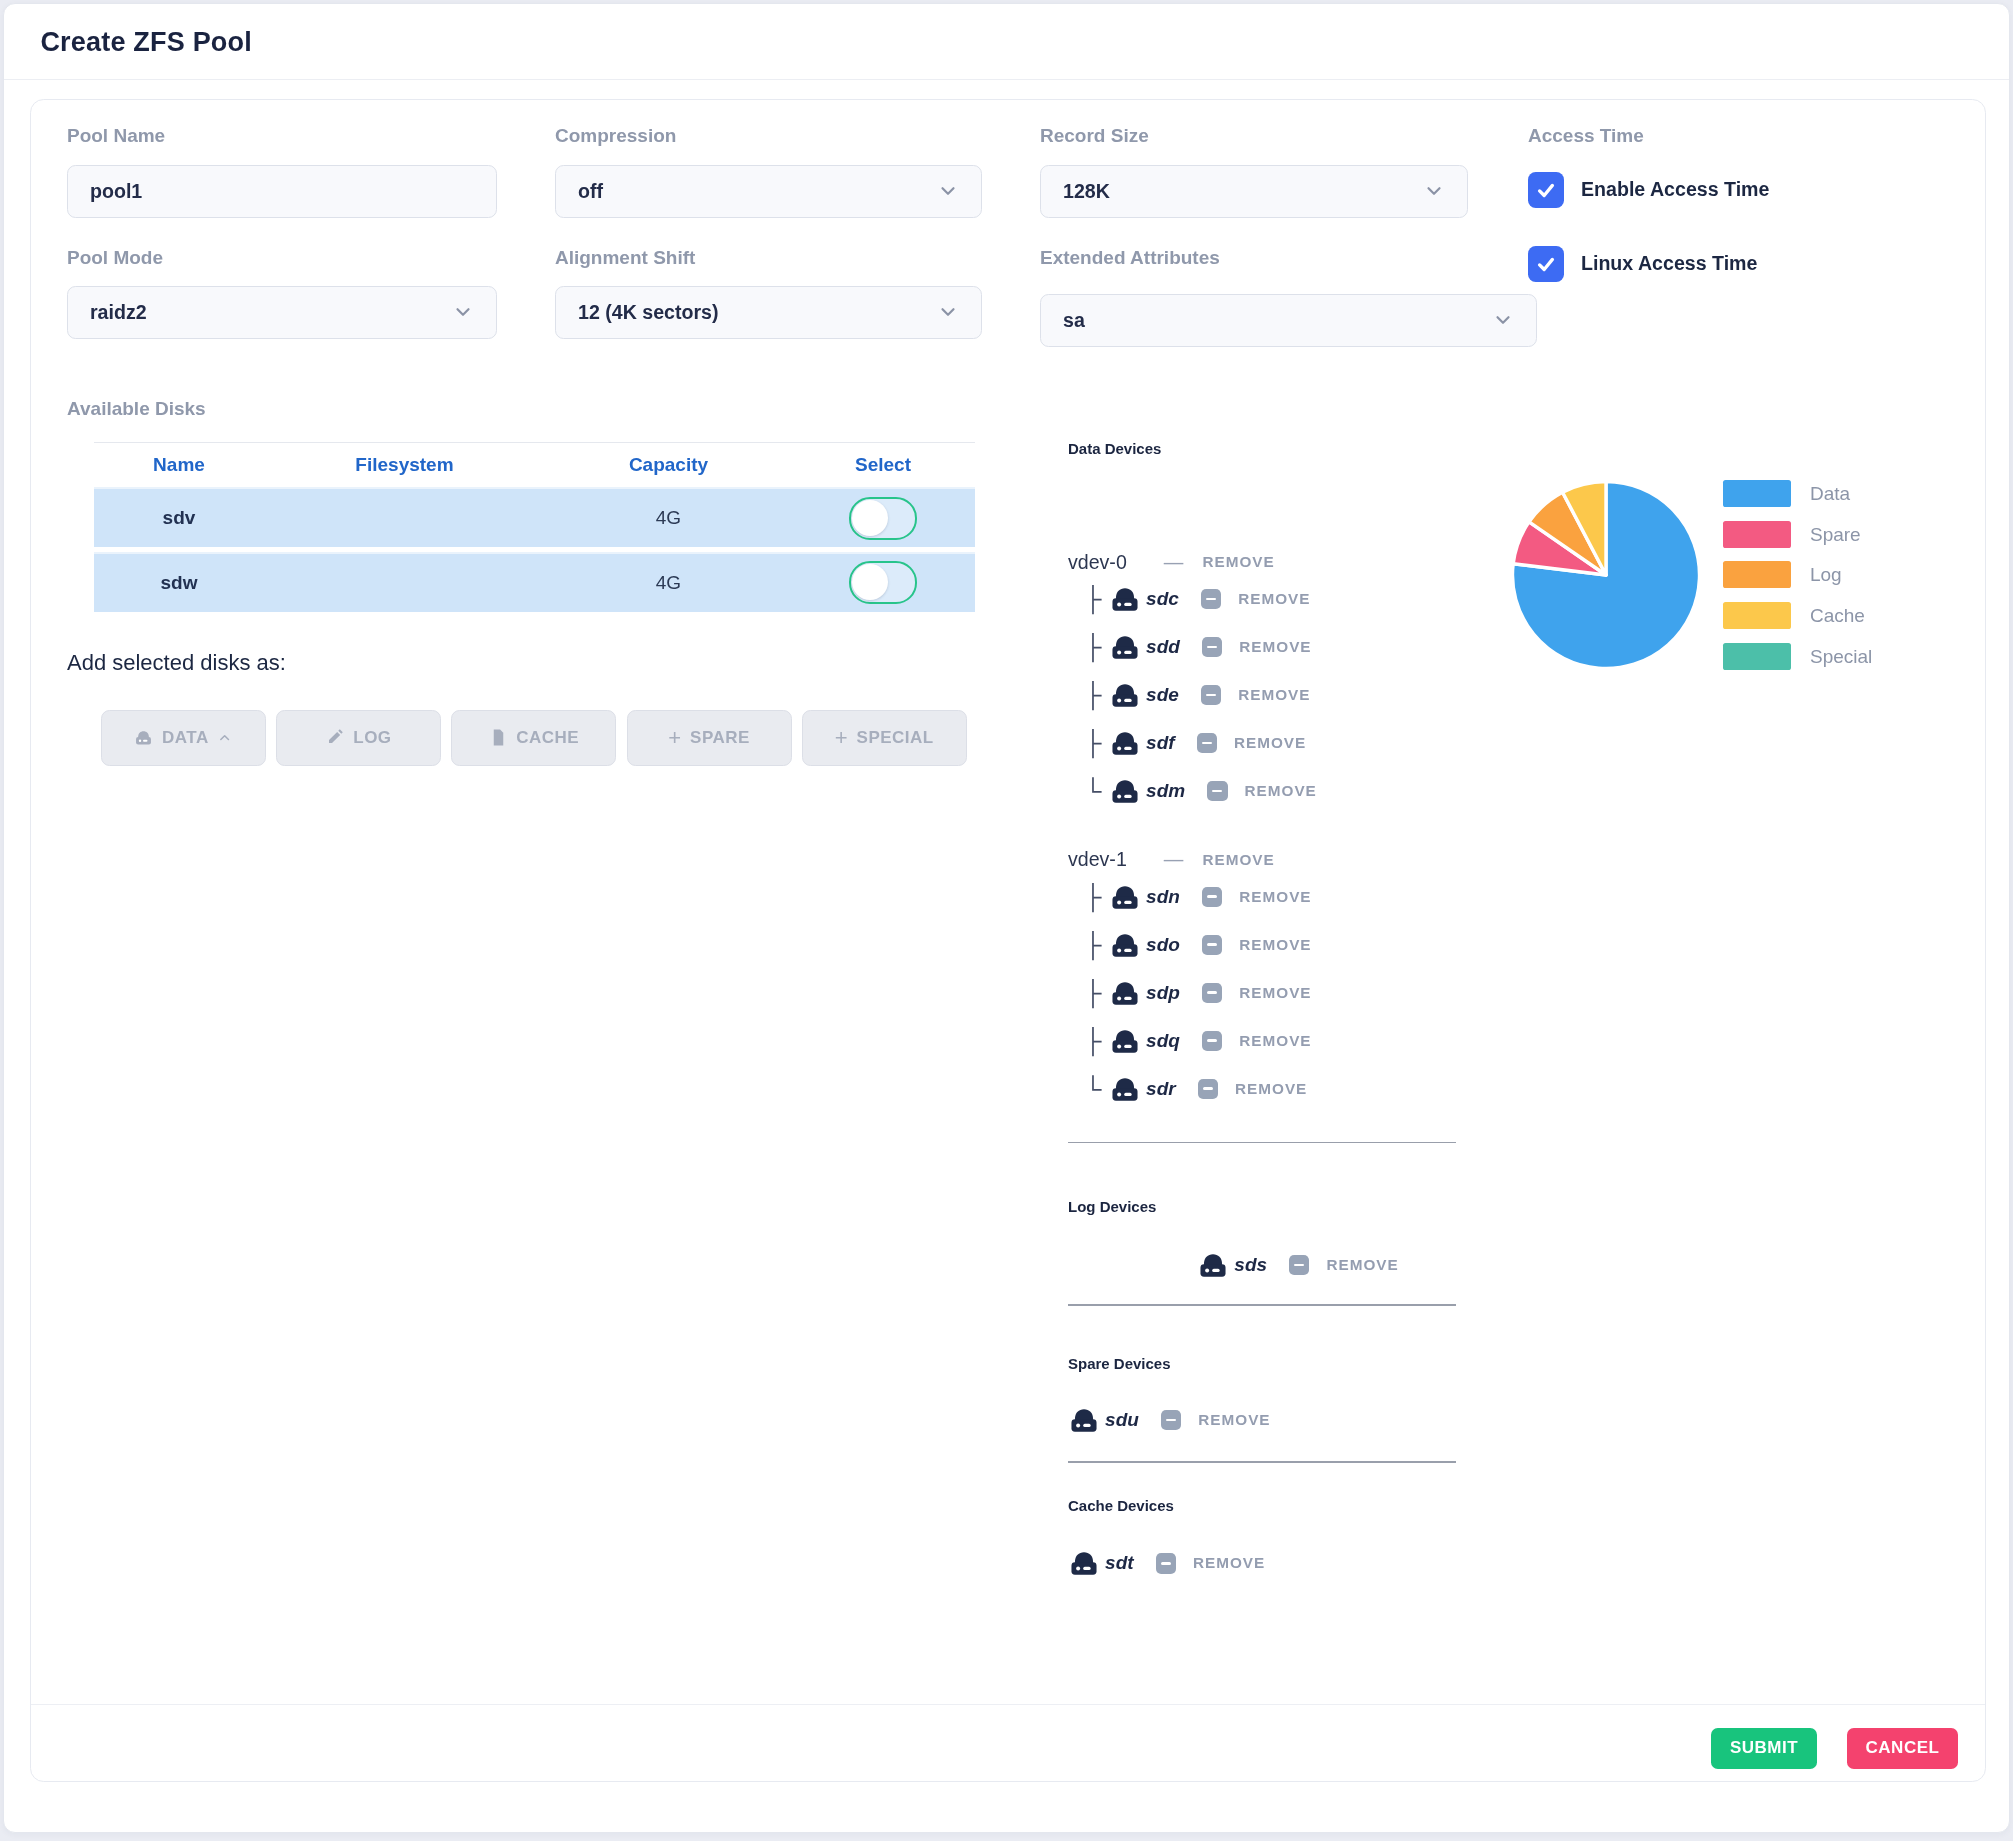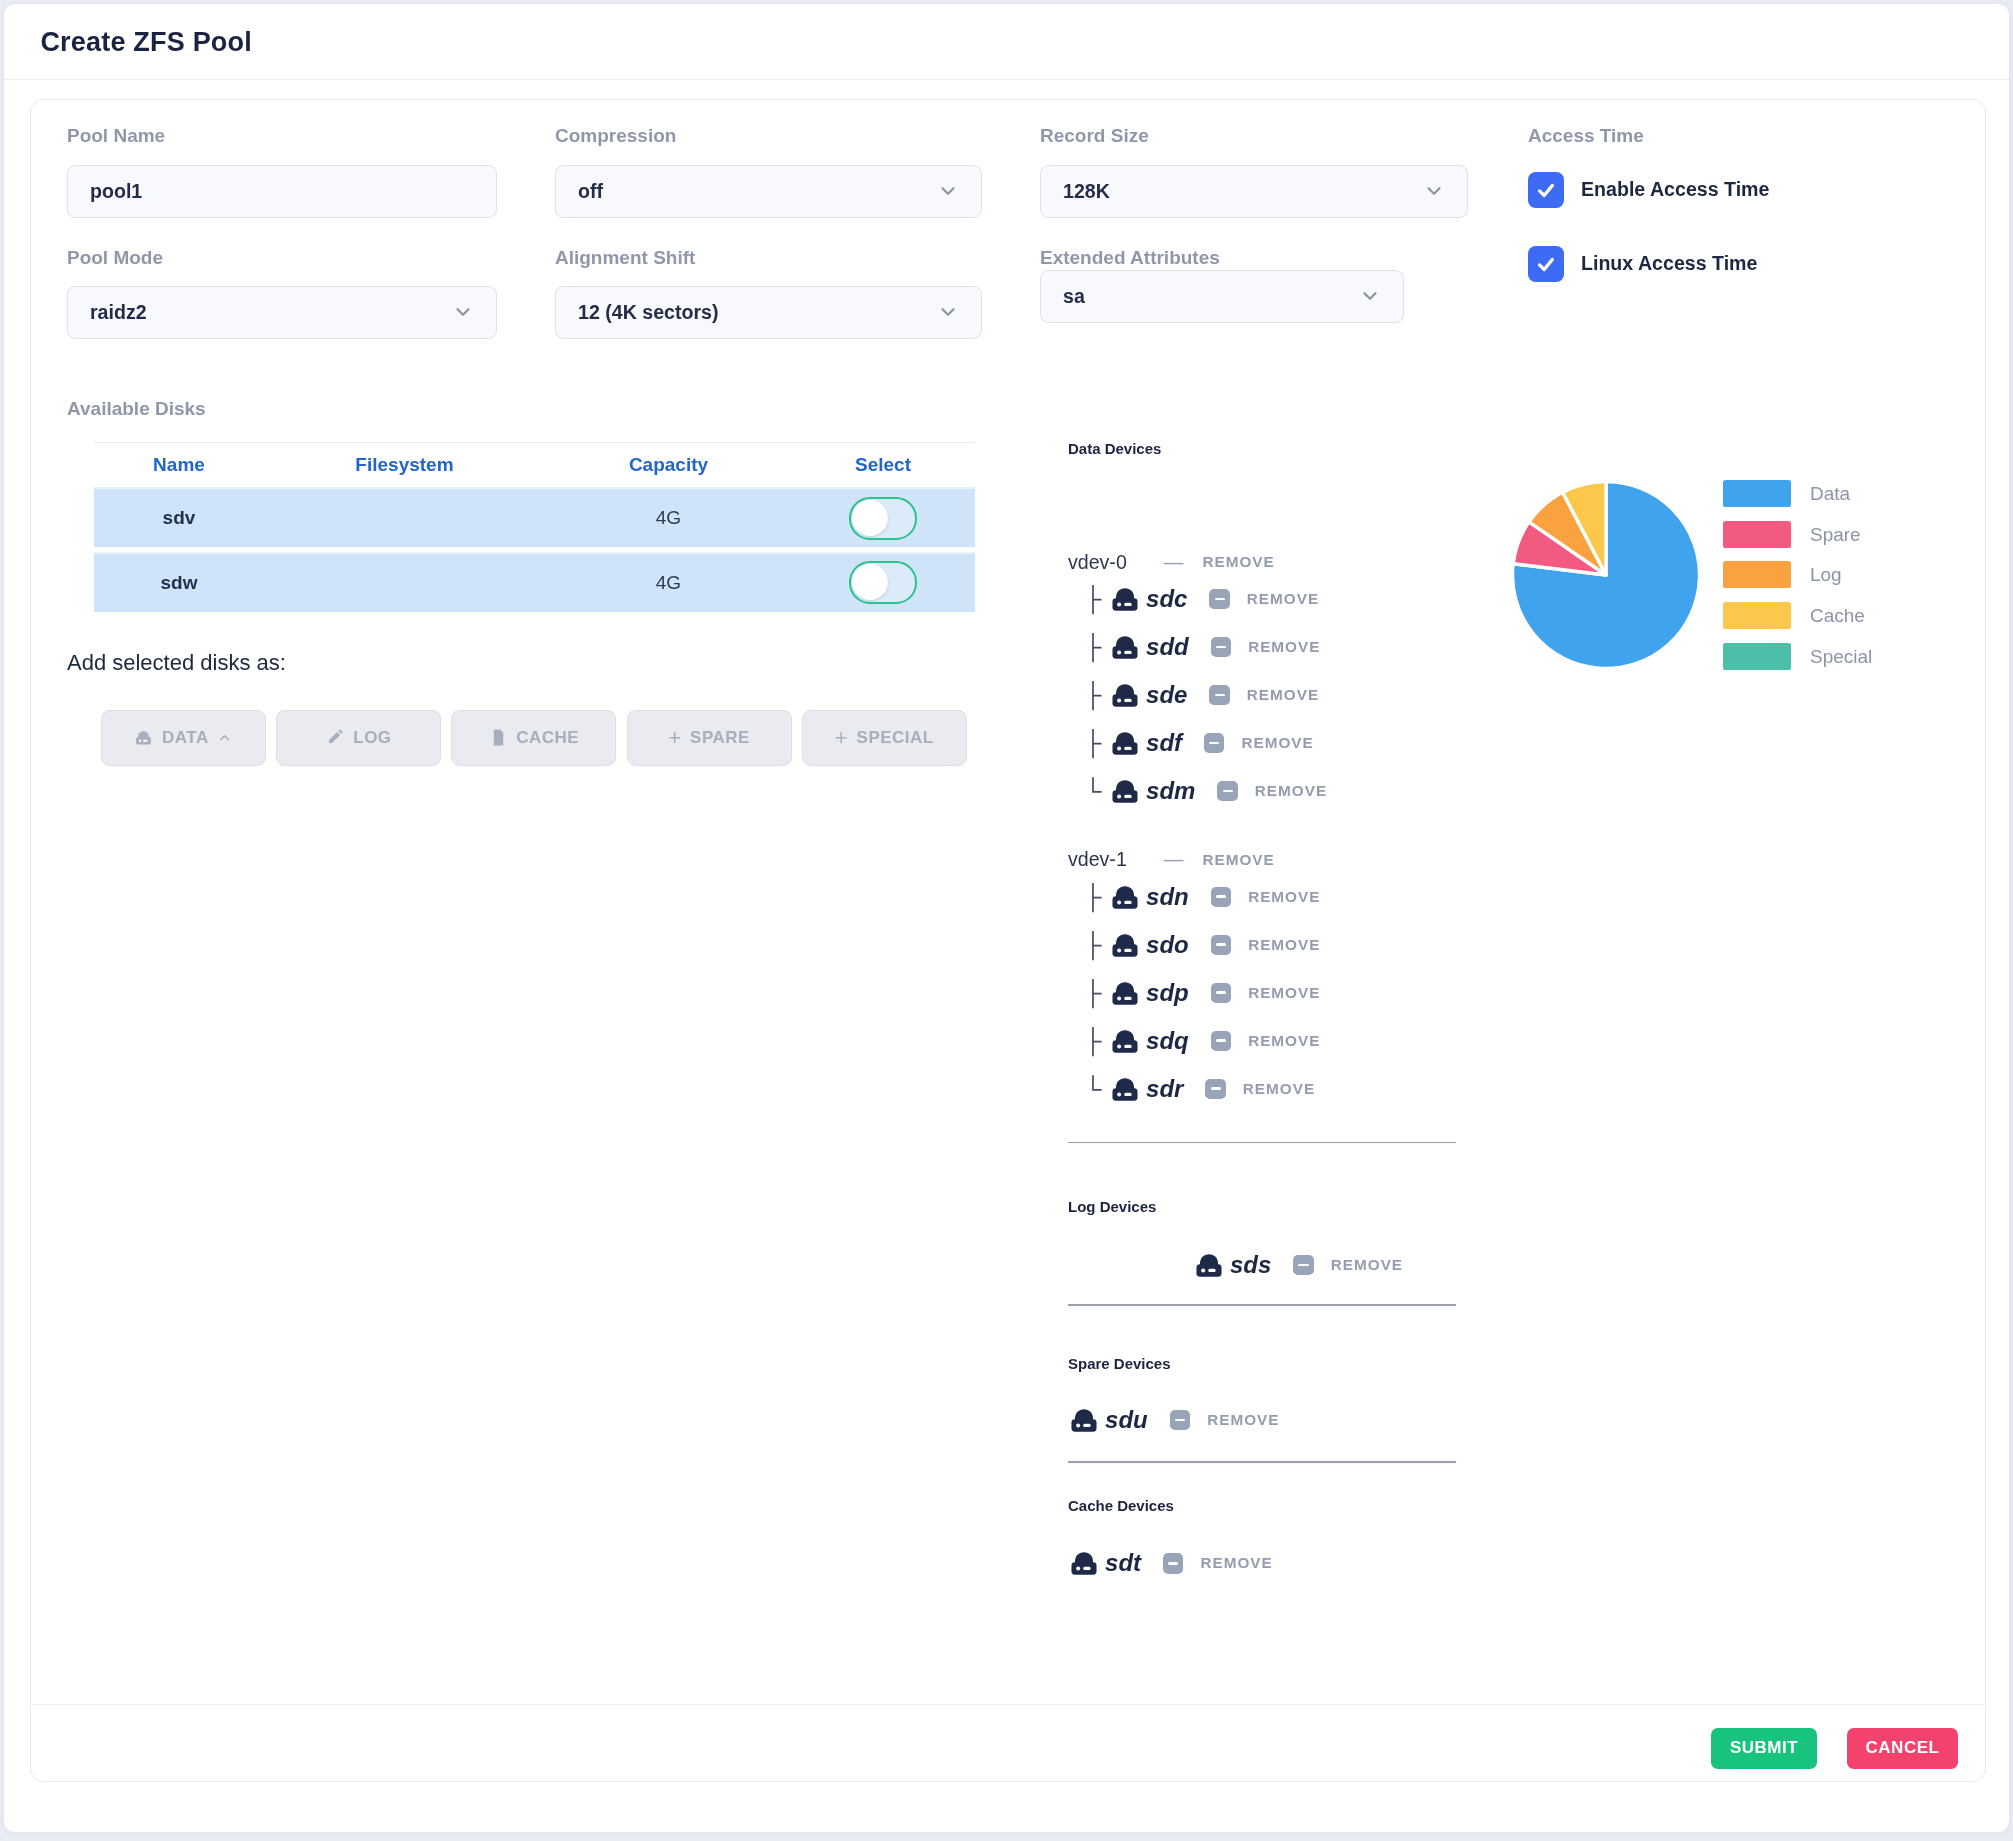--- a/index.html
+++ b/index.html
@@ -85,21 +85,21 @@
   .grp-title { font-size:15px; font-weight:bold; color:#1b2540; line-height:29px; }
   .vdev-head { display:flex; align-items:center; height:25.6px; }
   .vdev-name { font-size:19.6px; color:#2c3650; font-weight:500; }
   .vdev-dash { font-size:19.6px; color:#98a1b3; margin-left:37px; cursor:pointer; }
   .remove-btn { font-size:15.3px; font-weight:bold; letter-spacing:1px; color:#949db0; cursor:pointer; }
   .vdev-head .remove-btn { margin-left:19px; }
   .dev-row { display:flex; align-items:center; height:48px; }
   .vdev .dev-row { padding-left:12px; }
   .tree-glyph { width:25.6px; font-size:24px; color:#454e66; text-align:center; flex:0 0 auto; }
   .hdd-icon { width:32px; height:32px; flex:0 0 auto; margin-left:3.4px; fill:#1e2a47; }
-  .dev-name { font-size:24px; font-style:italic; font-weight:600; color:#1d2845; margin-left:5.1px; }
+  .dev-name { font-size:19px; font-style:italic; font-weight:600; color:#1d2845; margin-left:5.1px; }
   .minus-chip {
     width:20.4px; height:20.4px; border-radius:5.1px; background:#98a4b7; margin-left:22px;
     display:flex; align-items:center; justify-content:center; cursor:pointer; flex:0 0 auto;
   }
   .minus-chip span { display:block; width:10.2px; height:2.6px; background:#ffffff; border-radius:1.7px; }
   .dev-row .remove-btn { margin-left:17px; }
   .grp-divider { width:388px; height:1.7px; background:#999fab; }
   .vdev0 { margin-top:87px; }
   .vdev1 { margin-top:32px; }
   .div-a { margin-top:29px; }
@@ -196,21 +196,21 @@
 
     <div class="f-label" style="left:524px; top:147px">Alignment Shift</div>
     <div class="f-ctrl select" style="left:524px; top:186px; width:427px">
       <span>12 (4K sectors)</span>
       <svg class="chev" viewBox="0 0 24 24">
           <polyline points="6,9 12,15 18,9"></polyline>
         </svg>
     </div>
 
     <div class="f-label" style="left:1009px; top:147px">Extended Attributes</div>
-    <div class="f-ctrl select" style="left:1009px; top:170px; width:364px">
+    <div class="f-ctrl select" style="left:1009px; top:194px; width:497px">
       <span>sa</span>
       <svg class="chev" viewBox="0 0 24 24">
           <polyline points="6,9 12,15 18,9"></polyline>
         </svg>
     </div>
 
     <div class="cb-row" style="left:1497px; top:146px">
       <div class="checkbox">
         <svg viewBox="0 0 24 24">
             <polyline points="5,13 10,18 19,7"></polyline>

